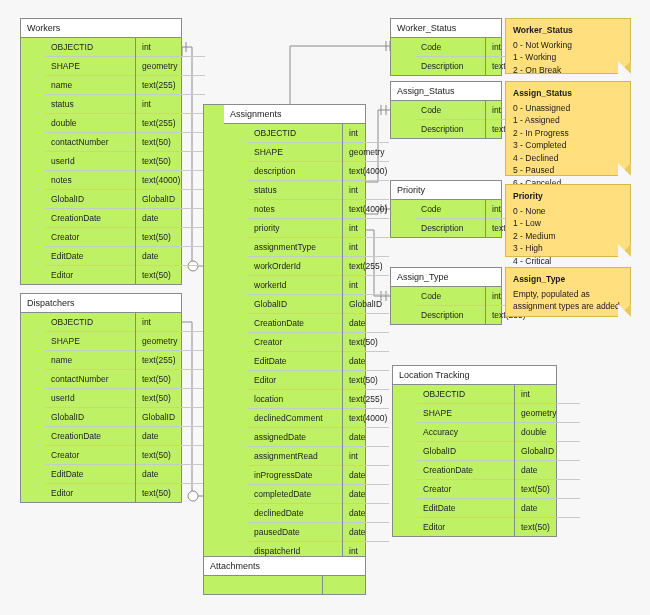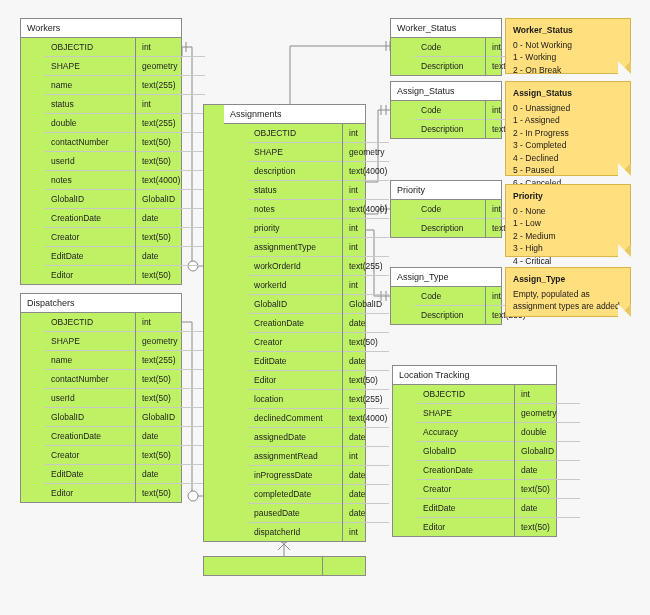--- a/index.html
+++ b/index.html
@@ -300,20 +300,24 @@
             </tr>
             <tr>
               <td class="col-field" style="width: 82px;">inProgressDate</td>
               <td class="col-type">date</td>
             </tr>
             <tr>
               <td class="col-field" style="width: 82px;">completedDate</td>
               <td class="col-type">date</td>
             </tr>
             <tr>
+              <td class="col-field" style="width: 82px;">declinedDate</td>
+              <td class="col-type">date</td>
+            </tr>
+            <tr>
               <td class="col-field" style="width: 82px;">pausedDate</td>
               <td class="col-type">date</td>
             </tr>
             <tr>
               <td class="col-field" style="width: 82px;">dispatcherId</td>
               <td class="col-type">int</td>
             </tr>
           </tbody>
         </table>
       </div>
@@ -410,20 +414,21 @@
               <td class="col-type">date</td>
             </tr>
             <tr>
               <td class="col-field" style="width: 85px;">Editor</td>
               <td class="col-type">text(50)</td>
             </tr>
           </tbody>
         </table>
       </div>
       <div class="entity" style="left: 203px; top: 556px; width: 163px;">
+        <div class="title">Attachments</div>
         <table>
           <tbody>
             <tr>
               <td class="col-field" style="width: 82px;"></td>
               <td class="col-type"></td>
             </tr>
           </tbody>
         </table>
       </div>
     </div>

